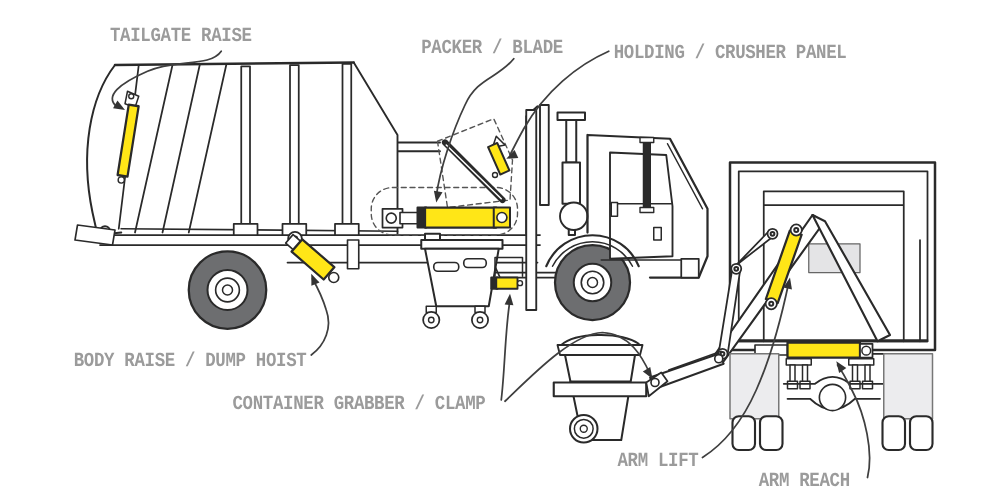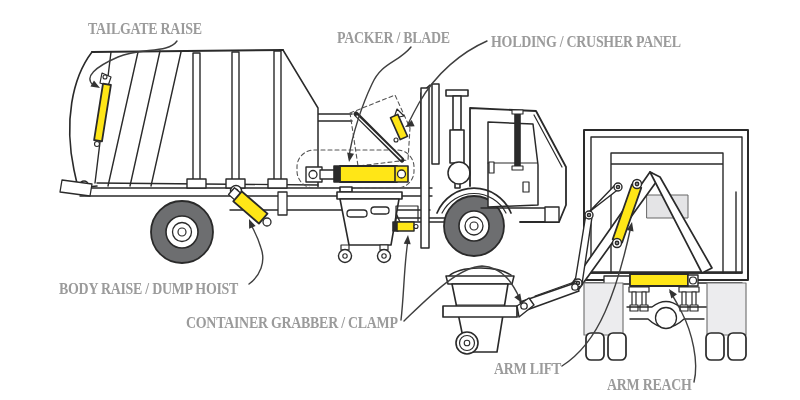--- a/index.html
+++ b/index.html
@@ -1,17 +1,17 @@
 <!DOCTYPE html>
 <html><head>
 <meta charset="utf-8">
 <style>
   html,body{margin:0;padding:0;background:#fff;}
   .stage{position:relative;width:800px;height:400px;background:#fff;overflow:hidden;
-         font-family:Liberation Serif, serif;}
+         font-family:Liberation Mono, monospace;}
   .stage svg{position:absolute;left:0;top:0;}
   .label{position:absolute;font-weight:bold;font-size:16px;line-height:1;
          color:#9b9b9b;white-space:nowrap;letter-spacing:-0.3px;
          transform:scaleX(0.87);transform-origin:left top;}
 </style>
 </head>
 <body>
 
 <div class="stage">
 

